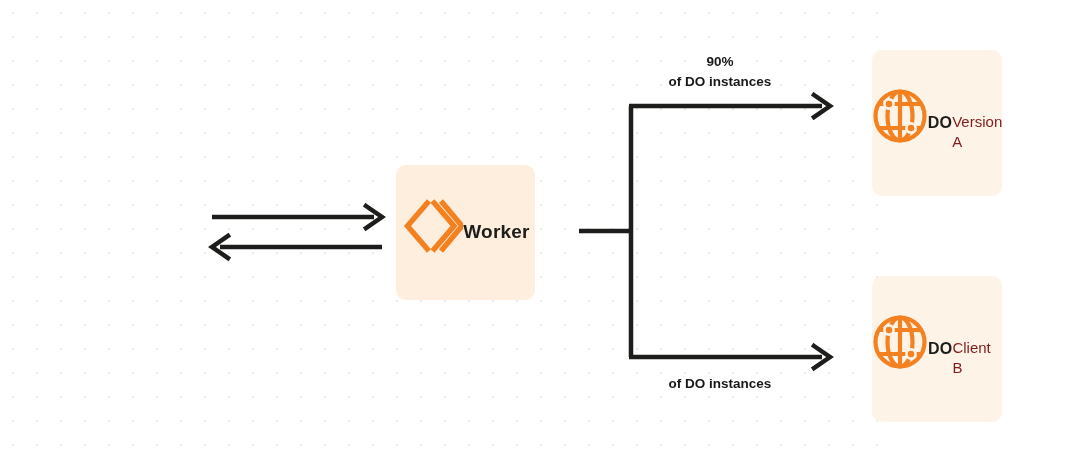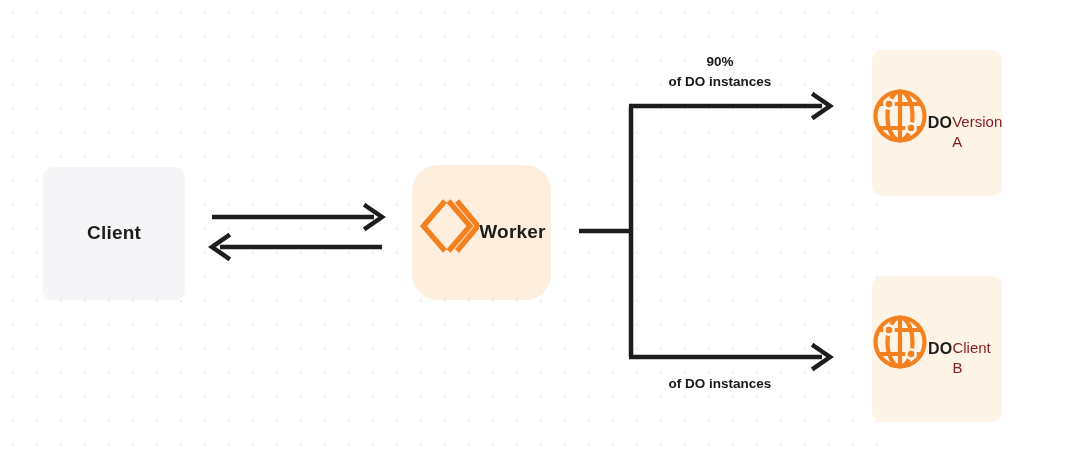--- a/index.html
+++ b/index.html
@@ -37,26 +37,25 @@
   }
 
   .node-client {
     left: 43px;
     top: 167px;
     width: 142px;
     height: 133px;
     background-color: #f5f5f7;
   }
   .node-worker {
-    left: 412px;
+    left: 396px;
     top: 165px;
     width: 139px;
     height: 135px;
     background-color: #fdeedd;
-    border-radius: 26px;
   }
   .node-do-a {
     left: 872px;
     top: 50px;
     width: 130px;
     height: 146px;
     background-color: #fdf3e7;
   }
   .node-do-b {
     left: 872px;
@@ -165,23 +164,20 @@
 
   <div class="lbl lbl-top">
     <div>90%</div>
     <div>of DO instances</div>
   </div>
 
   <div class="lbl lbl-bottom">
     <div>of DO instances</div>
   </div>
 
-  <div class="node node-client">
-    <div class="node-title">Client</div>
-  </div>
 
   <div class="node node-worker">
     <div class="worker-icon-wrap">
       <svg width="62" height="62" viewBox="0 0 62 62" aria-hidden="true">
 
         <path d="M28 6 L6.5 31 L28 56" fill="none" stroke="#f48120" stroke-width="5.4" stroke-linecap="butt" stroke-linejoin="miter"></path>
 
         <path d="M31.5 6 L53 31 L31.5 56" fill="none" stroke="#f48120" stroke-width="5.4" stroke-linecap="butt" stroke-linejoin="miter"></path>
 
         <path d="M40 6 L61 31 L40 56" fill="none" stroke="#f48120" stroke-width="5.4" stroke-linecap="butt" stroke-linejoin="miter"></path>

